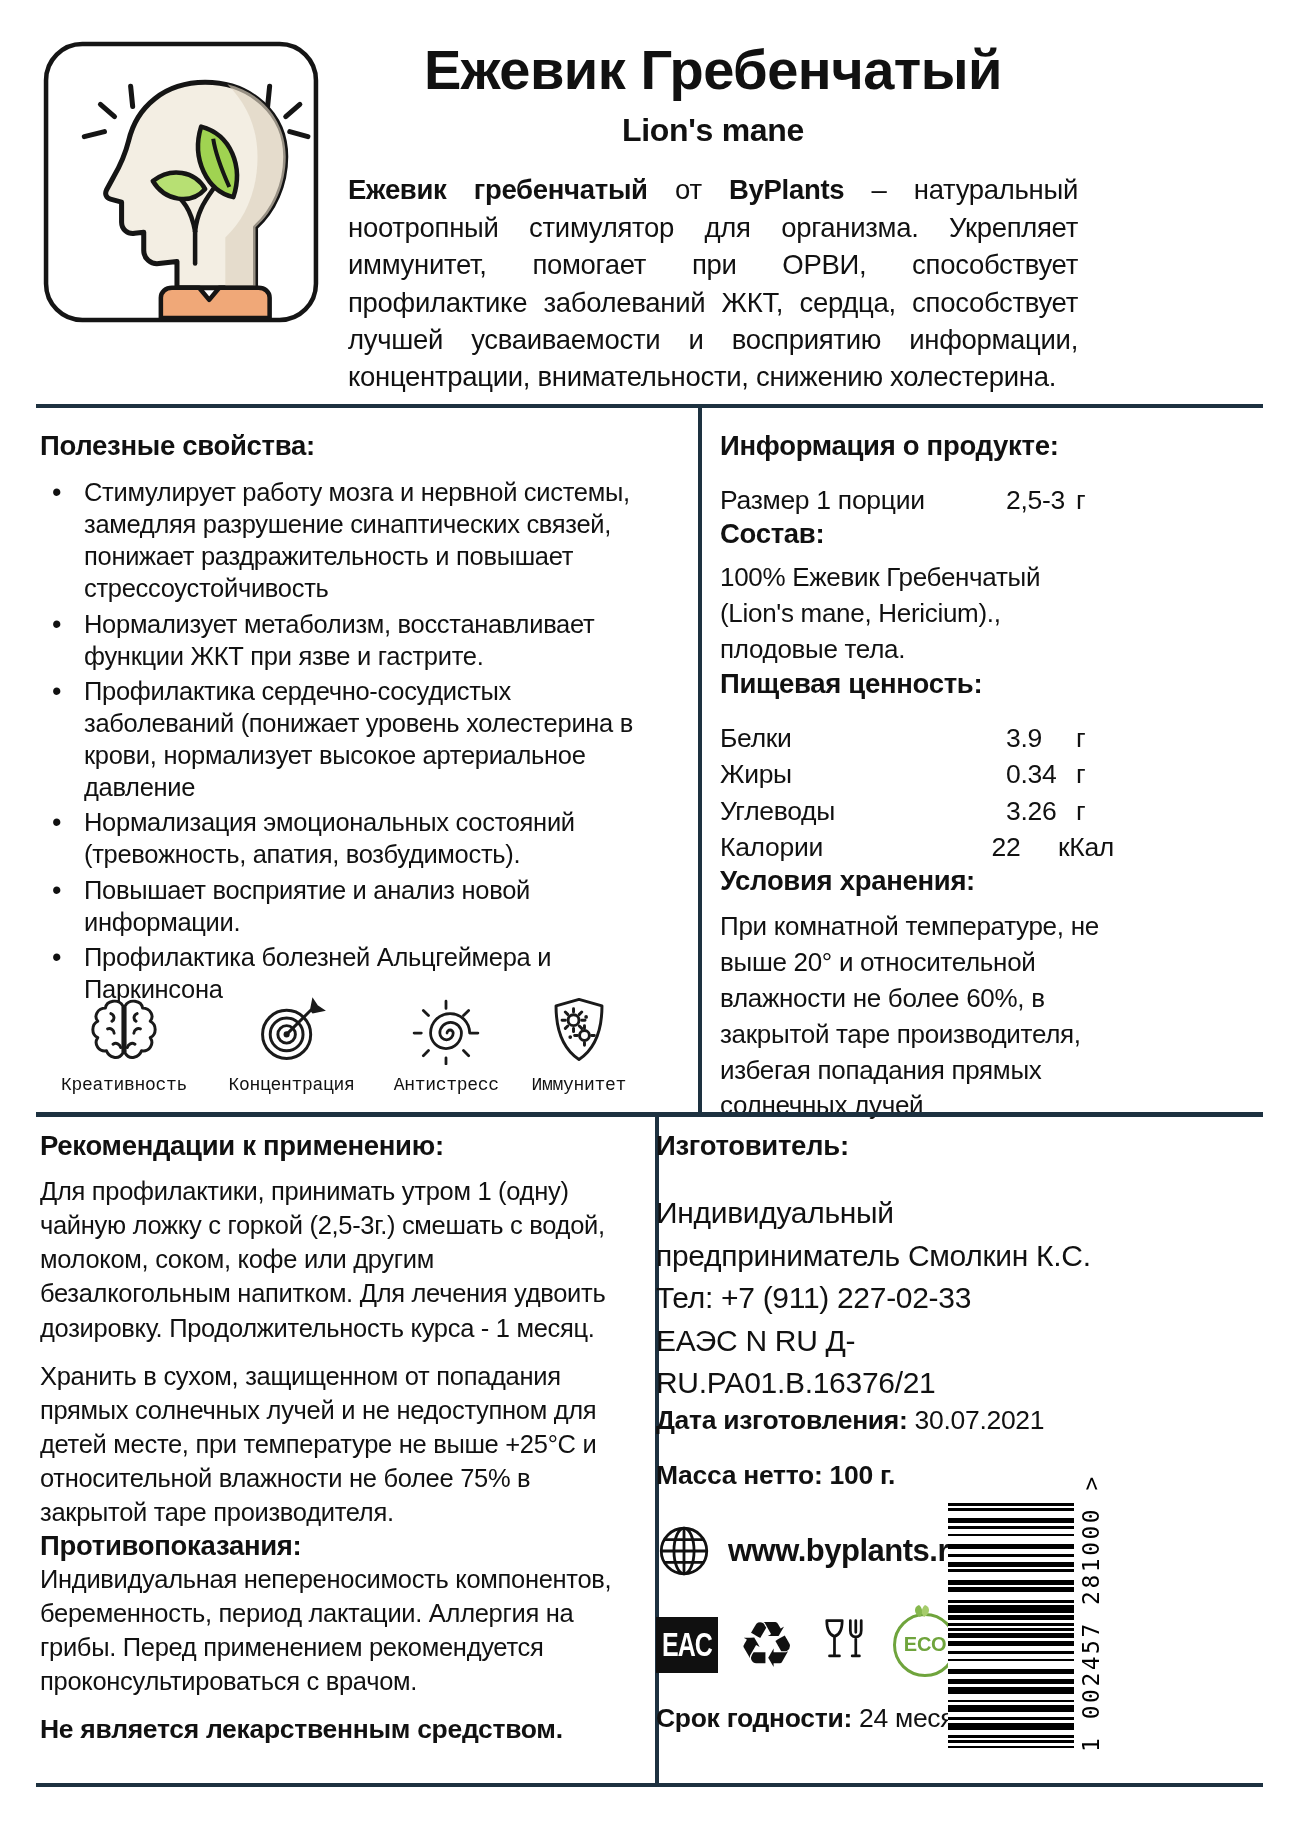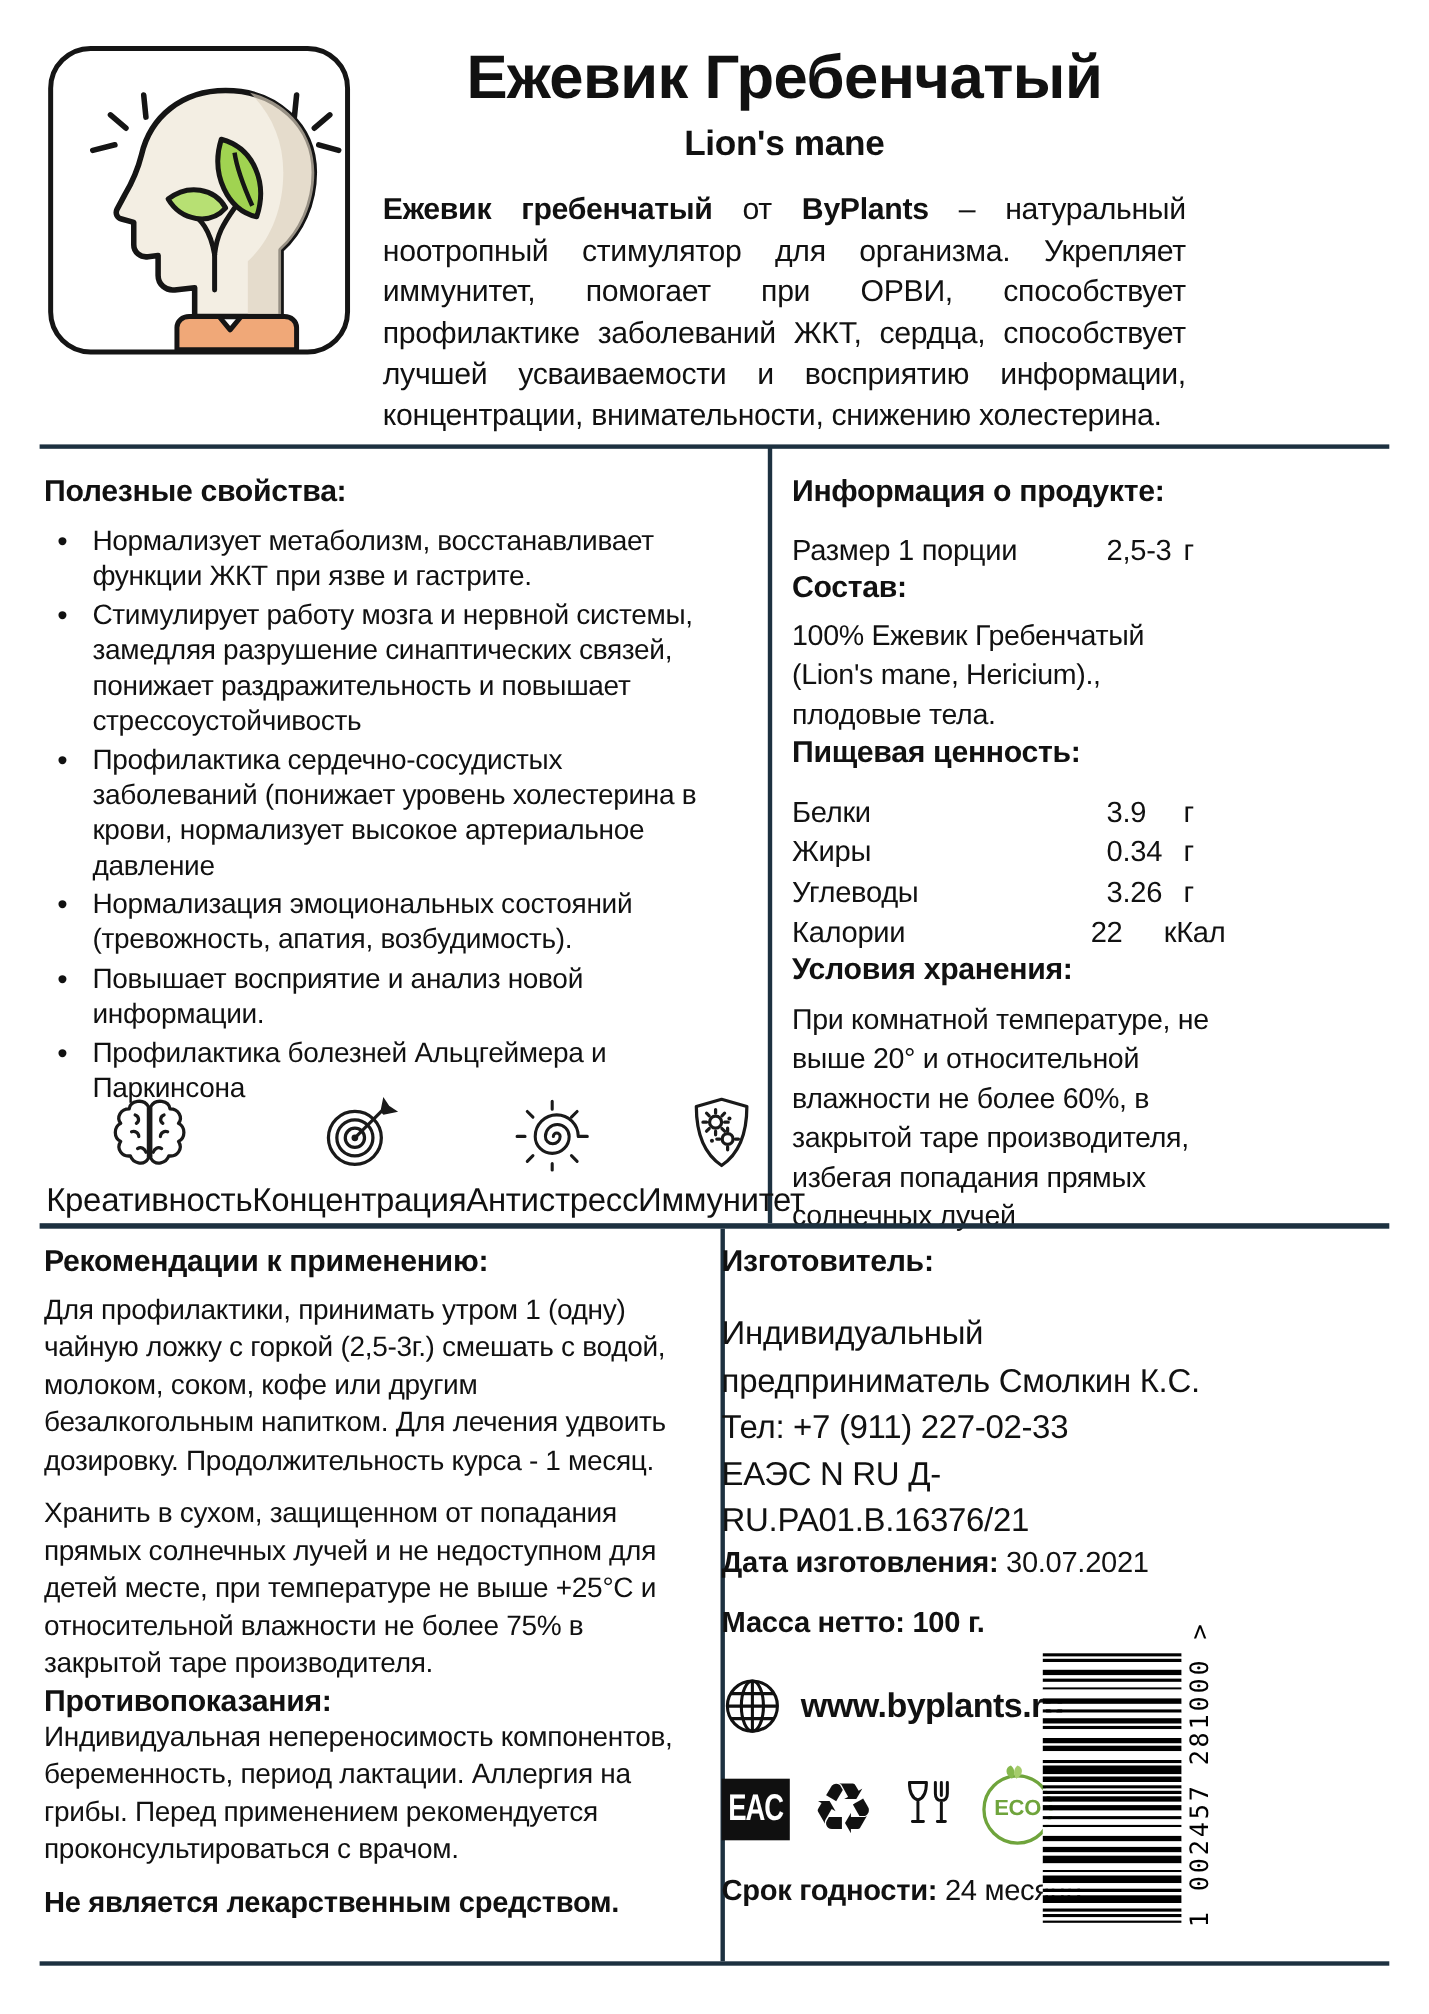--- a/index.html
+++ b/index.html
@@ -25,21 +25,21 @@
   h2.sec{margin:0;font-size:27.5px;font-weight:bold;letter-spacing:-0.3px;}
 
   
   .benefits{position:absolute;left:40px;top:430px;width:625px;}
   .benefits ul{margin:14px 0 0 0;padding:0;list-style:none;}
   .benefits li{position:relative;padding-left:44px;font-size:25.5px;line-height:1.26;margin-bottom:3px;max-width:585px;}
   .benefits li::before{content:"\2022";position:absolute;left:12px;top:-1px;font-size:27px;}
   .benefit-icons{position:absolute;left:42px;top:995px;width:600px;display:flex;}
   .bcell{display:flex;flex-direction:column;align-items:center;justify-content:flex-end;}
   .bcell:nth-child(1){flex:1.3}.bcell:nth-child(2){flex:1.35}.bcell:nth-child(3){flex:1.1}.bcell:nth-child(4){flex:1}
-  .bcaption{margin-top:10px;font-size:30px;white-space:nowrap;}
+  .bcaption{margin-top:10px;font-size:18px;white-space:nowrap;font-family:Liberation Mono, monospace;}
 
   
   .product-info{position:absolute;left:720px;top:430px;width:394px;}
   .pi-row{display:flex;font-size:26.5px;line-height:1.37;}
   .pi-label{width:286px;}
   .pi-val{width:70px;}
   .pi-unit{flex:1;}
   .serving-row{margin-top:20px;}
   .comp-head{margin-top:26px;}
   .comp-text{margin-top:10px;font-size:26px;line-height:1.38;}
@@ -113,22 +113,22 @@
     <div class="subtitle">Lion's mane</div>
     <p class="description"><b>Ежевик гребенчатый</b><span> от </span><b>ByPlants</b><span> – натуральный ноотропный стимулятор для организма. Укрепляет иммунитет, помогает при ОРВИ, способствует профилактике заболеваний ЖКТ, сердца, способствует лучшей усваиваемости и восприятию информации, концентрации, внимательности, снижению холестерина.</span></p>
   </div>
 
   <div class="hr hr1"></div>
   <div class="vline vline-mid"></div>
 
   <section class="benefits">
     <h2 class="sec">Полезные свойства:</h2>
     <ul>
+      <li>Стимулирует работу мозга и нервной системы, замедляя разрушение синаптических связей, понижает раздражительность и повышает стрессоустойчивость</li>
       <li>Нормализует метаболизм, восстанавливает функции ЖКТ при язве и гастрите.</li>
-      <li>Стимулирует работу мозга и нервной системы, замедляя разрушение синаптических связей, понижает раздражительность и повышает стрессоустойчивость</li>
       <li>Профилактика сердечно-сосудистых заболеваний (понижает уровень холестерина в крови, нормализует высокое артериальное давление</li>
       <li>Нормализация эмоциональных состояний (тревожность, апатия, возбудимость).</li>
       <li>Повышает восприятие и анализ новой информации.</li>
       <li>Профилактика болезней Альцгеймера и Паркинсона</li>
     </ul>
   </section>
 
   <div class="benefit-icons">
     <div class="bcell">
       <svg viewBox="0 0 64 64" width="78" height="70">

